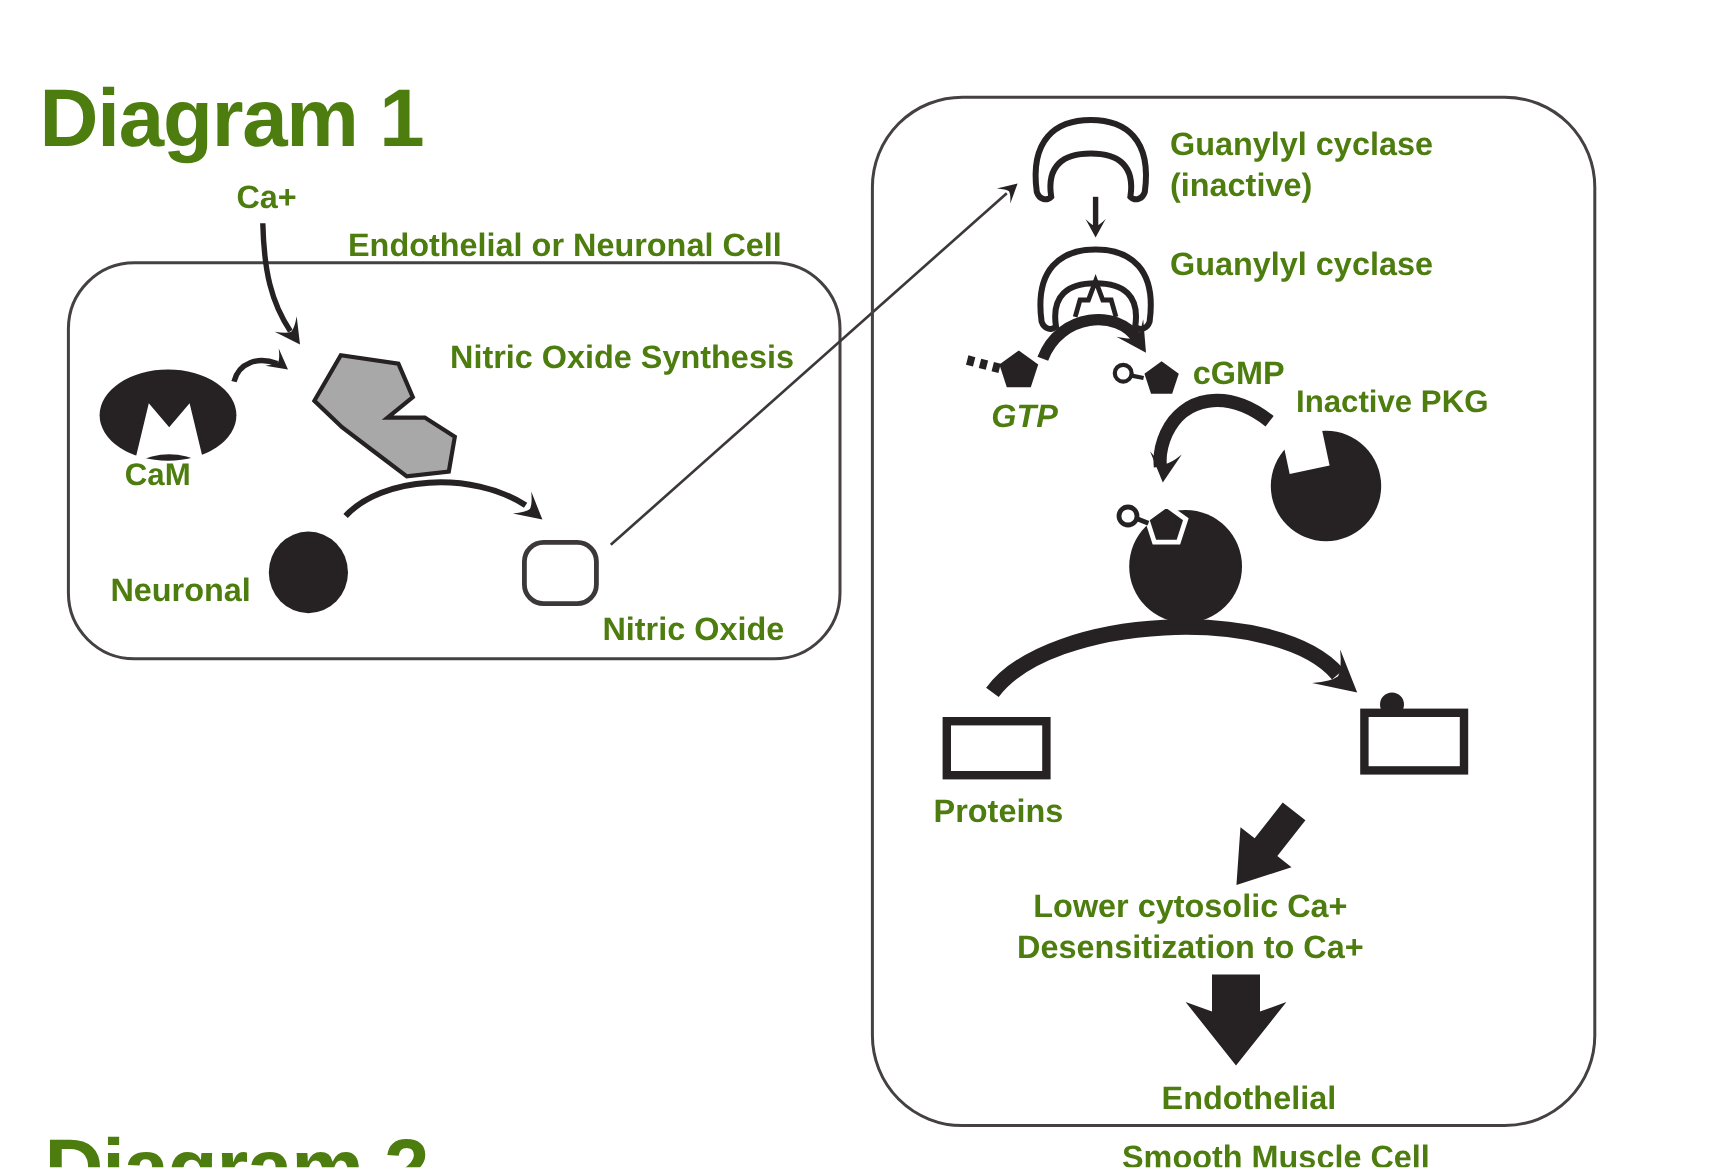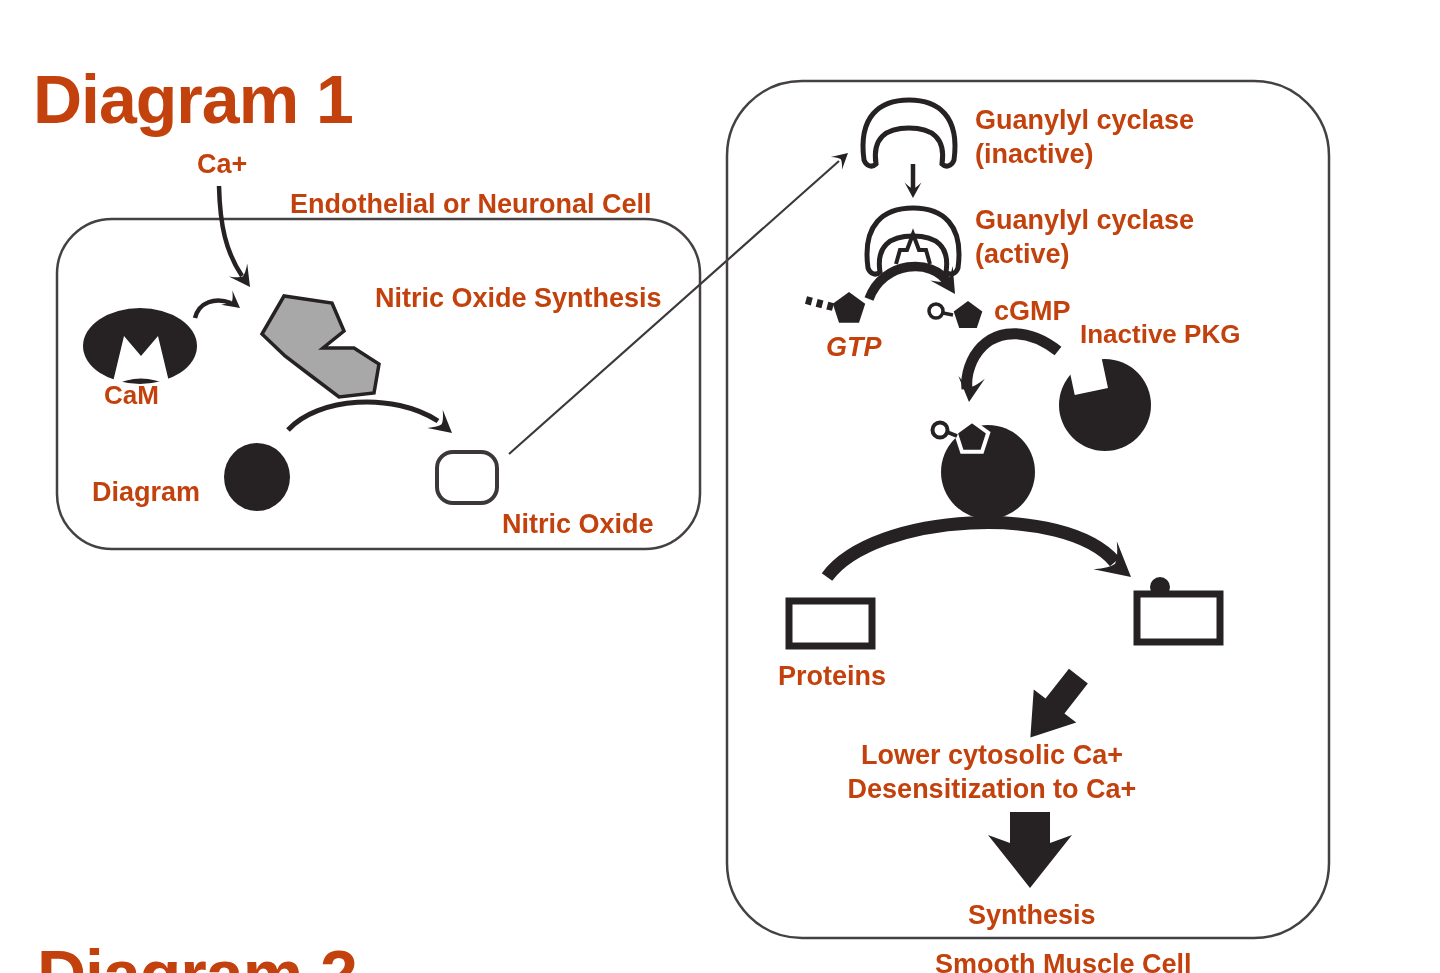--- a/index.html
+++ b/index.html
@@ -6,21 +6,21 @@
   #canvas{
     position:relative;
     width:1440px;height:973px;
     background:#ffffff;
     overflow:hidden;
     font-family:"Liberation Sans", sans-serif;
   }
   #shapes{position:absolute;left:0;top:0;}
   .lbl{
     position:absolute;
-    color:#c2410c;
+    color:#4d7c0f;
     font-weight:700;
     white-space:nowrap;
     line-height:1.25;
   }
   .title{font-size:68px;letter-spacing:-1px;}
   .t27{font-size:27px;}
   .t26{font-size:26px;}
   .center{text-align:center;white-space:normal;}
 </style>
 </head>
@@ -108,48 +108,47 @@
   <div class="lbl title" style="left:33px;top:57px;">Diagram 1</div>
 
   <div class="lbl t27" style="left:197px;top:148px;">Ca+</div>
 
   <div class="lbl t27" style="left:290px;top:188px;text-align:center;">Endothelial or Neuronal Cell</div>
 
   <div class="lbl t27" style="left:375px;top:282px;">Nitric Oxide Synthesis</div>
 
   <div class="lbl t26" style="left:104px;top:379px;">CaM</div>
 
-  <div class="lbl t27" style="left:92px;top:476px;">Diagram</div>
+  <div class="lbl t27" style="left:92px;top:476px;">Neuronal</div>
 
   <div class="lbl t27" style="left:502px;top:487px;margin-top:21px;">Nitric Oxide</div>
 
   <div class="lbl t27" style="left:975px;top:104px;">
     <div>Guanylyl cyclase</div>
     <div>(inactive)</div>
   </div>
 
   <div class="lbl t27" style="left:975px;top:204px;">
     <div>Guanylyl cyclase</div>
-    <div>(active)</div>
   </div>
 
   <div class="lbl t27" style="left:826px;top:331px;font-style:italic;">GTP</div>
 
   <div class="lbl t27" style="left:994px;top:295px;">cGMP</div>
 
   <div class="lbl t26" style="left:1080px;top:318px;">Inactive PKG</div>
 
 
   <div class="lbl t27" style="left:778px;top:660px;">Proteins</div>
 
 
   <div class="lbl t27 center" style="left:842px;top:739px;width:300px;">
     <div>Lower cytosolic Ca+</div>
     <div>Desensitization to Ca+</div>
   </div>
 
-  <div class="lbl t27" style="left:968px;top:899px;">Synthesis</div>
+  <div class="lbl t27" style="left:968px;top:899px;">Endothelial</div>
 
   <div class="lbl t27" style="left:935px;top:948px;">Smooth Muscle Cell</div>
 
   <div class="lbl title" style="left:37px;top:932px;">Diagram 2</div>
 
 </div>
 
 </body></html>

